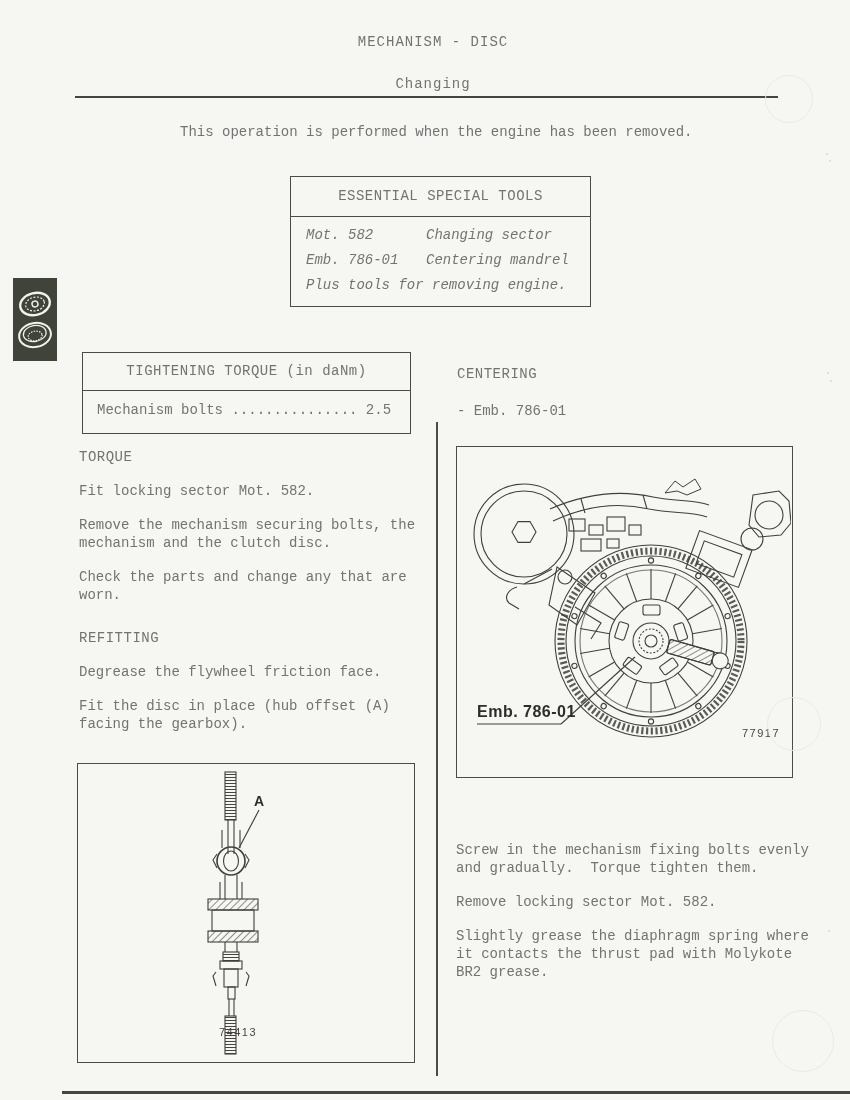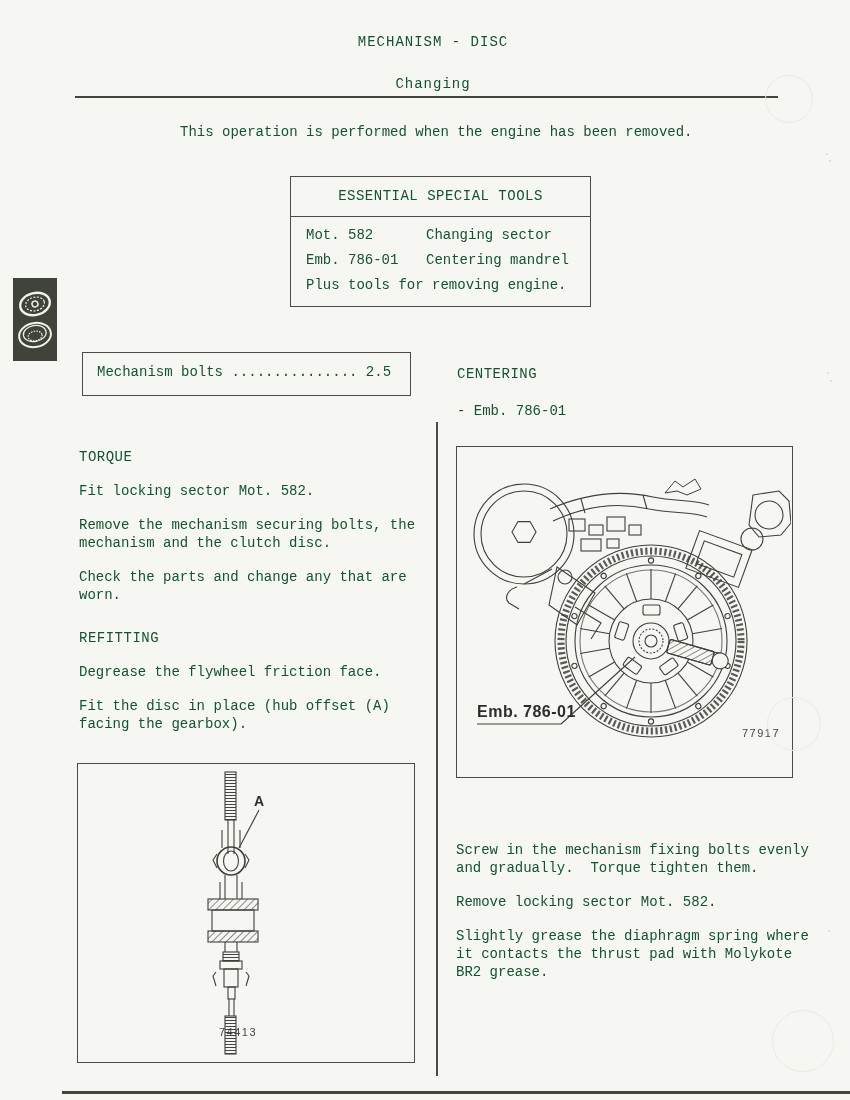--- a/index.html
+++ b/index.html
@@ -1,28 +1,28 @@
 <!DOCTYPE html>
 <html><head>
 <meta charset="utf-8">
 <style>
   html,body{margin:0;padding:0;background:#e9e9e6;}
   .page{
     position:relative;width:850px;height:1100px;margin:0 auto;
-    background:#f6f6f3;color:#14532d;
+    background:#f6f6f3;color:#737373;
     font-family:"Liberation Mono","DejaVu Sans Mono",monospace;
     font-size:14px;overflow:hidden;
   }
   .abs{position:absolute;}
   .centerline{left:16px;width:834px;text-align:center;letter-spacing:1px;}
   .rule{background:#45443e;}
   .boxed{box-sizing:border-box;border:1.5px solid #4c4b45;background:transparent;}
   .box-head{text-align:center;border-bottom:1.5px solid #4c4b45;letter-spacing:.5px;line-height:14px;}
   .tools-head{padding:12px 4px 13px;}
-  .tools-body{padding:6px 6px 8px 15px;line-height:25px;}
+  .tools-body{padding:6px 6px 8px 15px;line-height:25px;font-style:italic;}
   .tool-row{display:flex;}
   .tool-ref{width:120px;flex:0 0 120px;}
   .torque-head{padding:11px 4px 12px;}
   .torque-body{padding:12px 8px 16px 14px;line-height:14px;}
   .sec-head{letter-spacing:.5px;line-height:18px;margin:0;}
   .para{white-space:pre-wrap;line-height:18px;margin:16px 0 0;}
   .para.first{margin-top:0;}
   .vdiv{width:1.5px;background:#4c4b45;}
   .fig{box-sizing:border-box;border:1.2px solid #4c4b45;}
   .tab{display:flex;align-items:center;justify-content:center;}
@@ -69,20 +69,21 @@
         <g transform="rotate(-10 22 57)">
           <ellipse cx="22" cy="57" rx="16" ry="12" stroke-width="2"></ellipse>
           <ellipse cx="22" cy="55.5" rx="11.5" ry="8" stroke-width="1.2"></ellipse>
           <ellipse cx="22" cy="58" rx="7" ry="4.8" stroke-width="1.2" stroke-dasharray="1.5,1.2"></ellipse>
         </g>
       </g>
     </svg>
   </div>
 
   <div class="abs boxed" style="left:82px;top:352px;width:329px;">
+    <div class="box-head torque-head">TIGHTENING TORQUE (in daNm)</div>
     <div class="torque-body">Mechanism bolts ............... 2.5</div>
   </div>
 
   <div class="abs" style="left:457px;top:365px;">
     <div class="sec-head">CENTERING</div>
     <div style="margin-top:20px;">- Emb. 786-01</div>
   </div>
 
   <div class="abs vdiv" style="left:436px;top:422px;height:654px;"></div>
 

